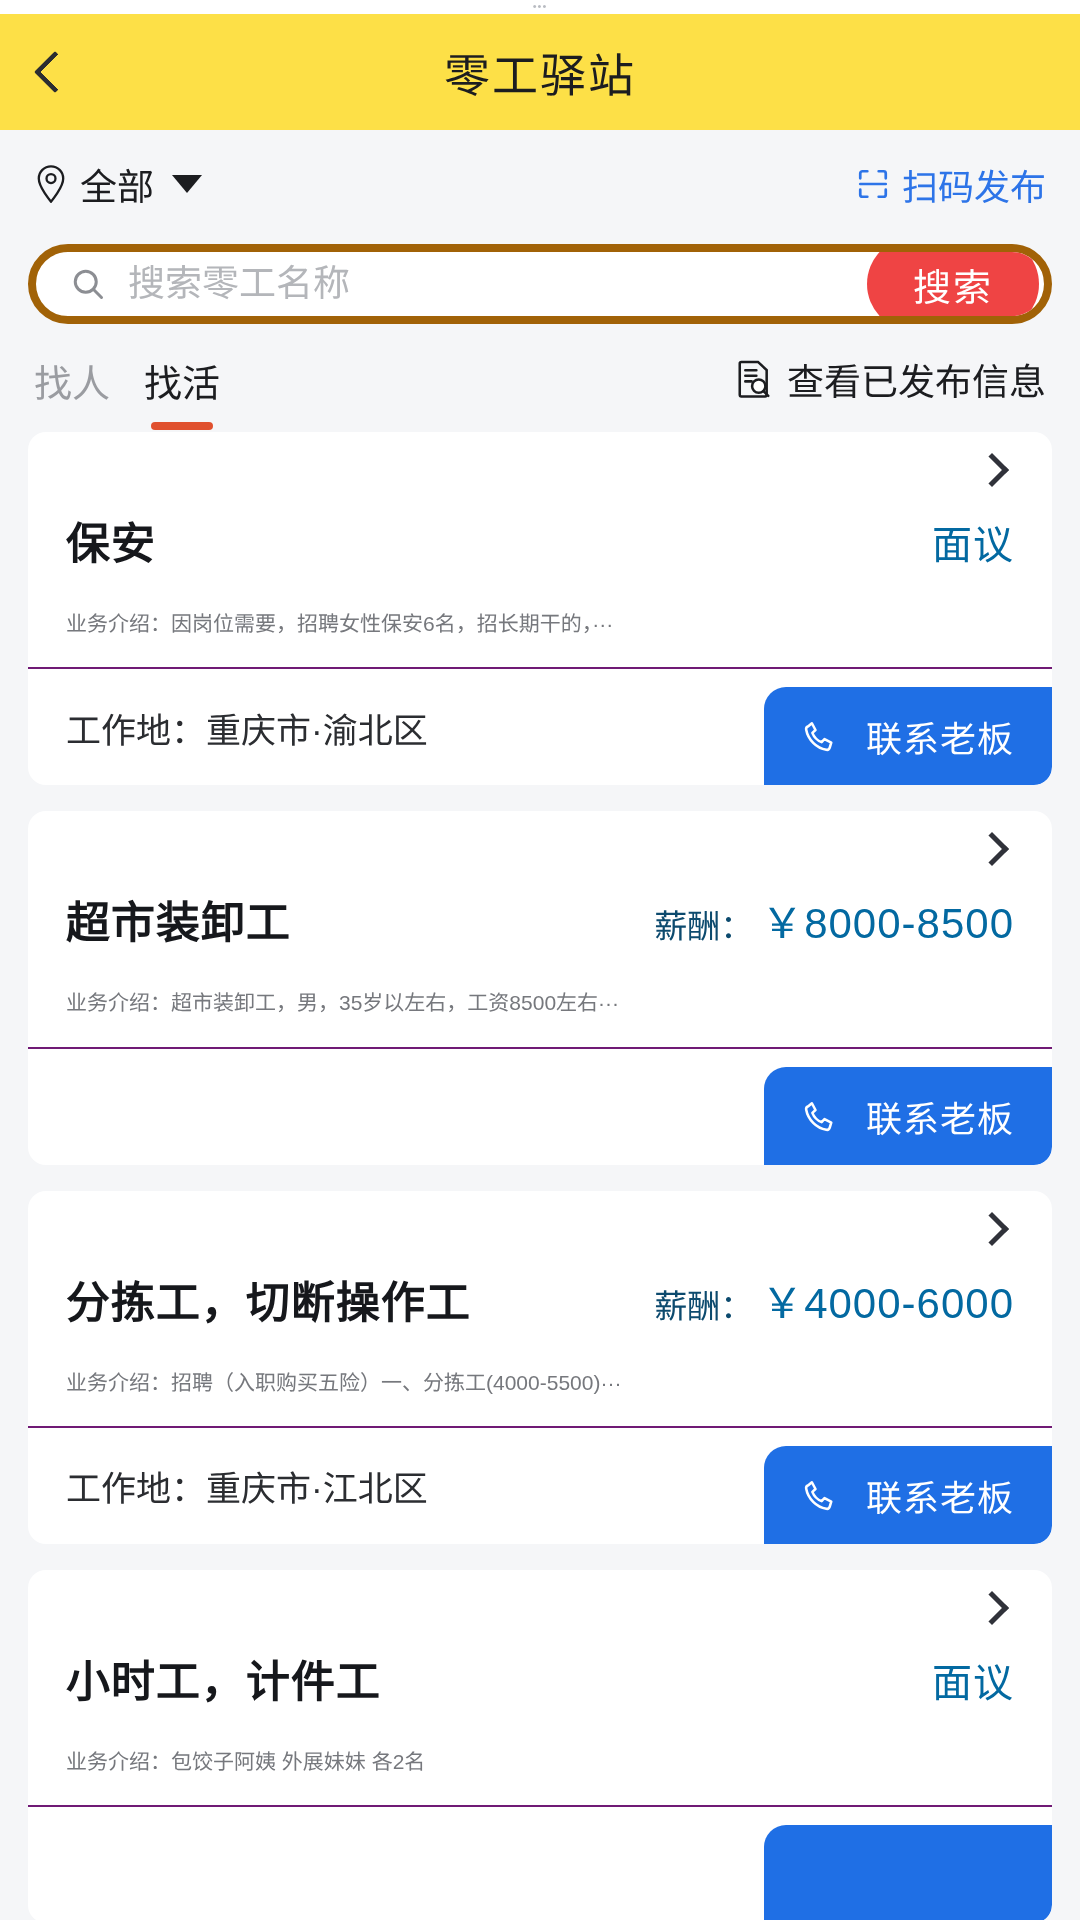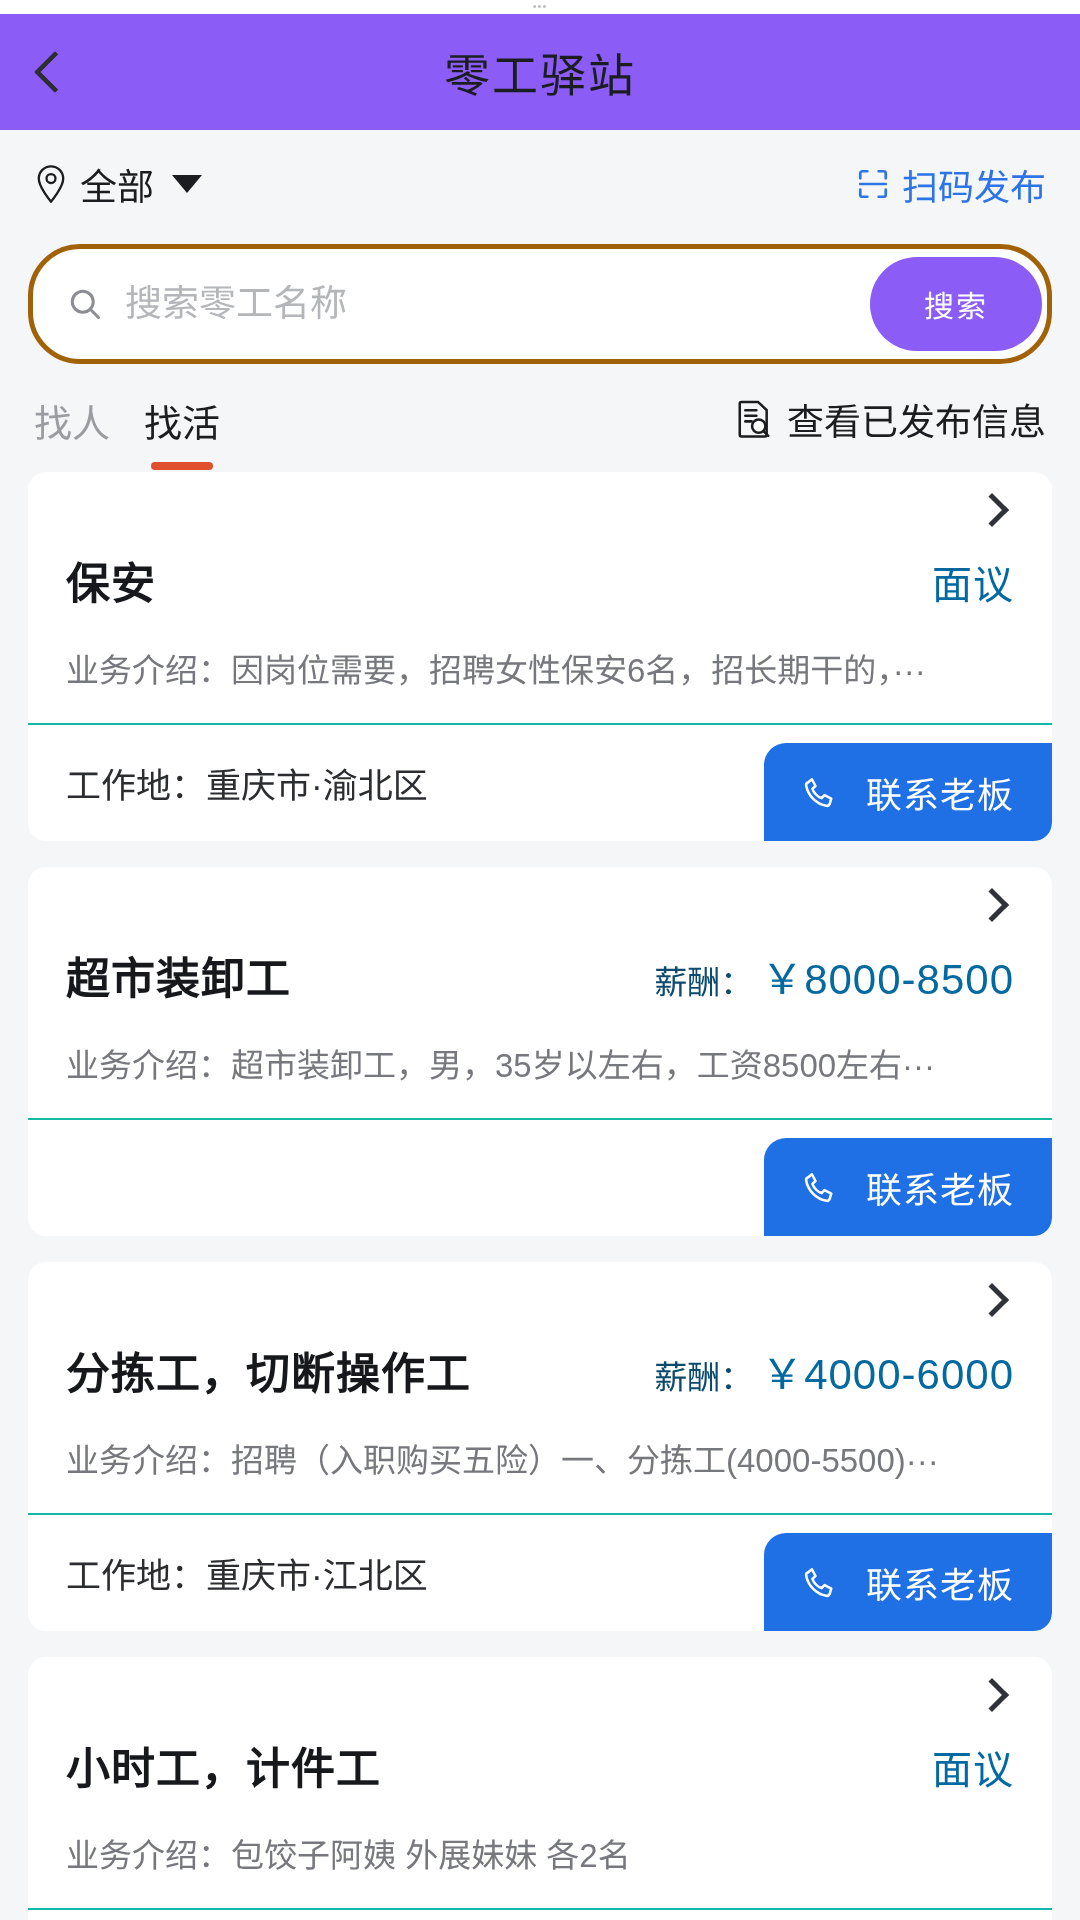--- a/index.html
+++ b/index.html
@@ -15,21 +15,21 @@
   .status-strip{
     height:14px; background:#ffffff; width:100%;
     display:flex; justify-content:center; align-items:flex-start;
   }
   .status-dots{
     font-size:11px; color:#b9bcc2; letter-spacing:1px; line-height:12px;
   }
 
   
   .navbar{
-    height:116px; background:#8b5cf6; width:100%;
+    height:116px; background:#fde047; width:100%;
     display:flex; align-items:center; position:relative;
   }
   .nav-back{
     width:110px; height:100%;
     display:flex; align-items:center; justify-content:center;
     cursor:pointer;
   }
   .chev-left{
     width:30px; height:30px;
     border-left:5px solid #2b2d31;
@@ -59,35 +59,35 @@
     margin-left:6px;
   }
   .spacer{ flex:1; }
   .scan-pub{ display:flex; align-items:center; gap:12px; cursor:pointer; }
   .scan-icon{ width:34px; height:34px; display:block; }
   .scan-label{ font-size:36px; color:#2d74e8; font-weight:500; }
 
   
   .search-wrap{ padding:6px 28px 0 28px; background:#f5f6f8; }
   .search-bar{
-    height:120px; border:5px solid #a16207; border-radius:52px;
+    height:80px; border:8px solid #a16207; border-radius:52px;
     background:#ffffff; display:flex; align-items:center;
     padding-left:34px; position:relative; overflow:hidden;
   }
   .search-glass{ width:36px; height:36px; flex:none; }
   .search-input{
     flex:1; border:none; outline:none; background:transparent;
     font-size:37px; color:#2b2d31; padding-left:22px;
     font-family:inherit;
   }
   .search-input::placeholder{ color:#b4b6ba; }
   .search-btn{
     width:172px; height:94px; margin-right:5px;
-    background:#8b5cf6; border:none; border-radius:47px;
-    color:#fff; font-size:30px; font-weight:500; cursor:pointer;
+    background:#ef4444; border:none; border-radius:47px;
+    color:#fff; font-size:38px; font-weight:500; cursor:pointer;
     font-family:inherit; letter-spacing:2px; flex:none;
   }
 
   
   .tabs-row{
     display:flex; align-items:flex-end; padding:40px 34px 0 34px;
     background:#f5f6f8; height:108px;
   }
   .tab{
     position:relative; margin-right:34px; cursor:pointer;
@@ -128,23 +128,23 @@
   .job-title{
     font-size:44px; font-weight:700; color:#16181c; letter-spacing:1px;
   }
   .pay-wrap{ margin-left:auto; display:flex; align-items:baseline; gap:8px; }
   .pay-label{ font-size:33px; color:#0c4a6e; }
   .pay-value{ font-size:42px; color:#0369a1; font-weight:400; letter-spacing:1px; }
   .pay-value.nego{ font-size:40px; }
 
   .card-desc{
     padding:30px 38px 30px 38px;
-    font-size:33px; color:#76787d;
+    font-size:21px; color:#76787d;
     white-space:nowrap; overflow:hidden; text-overflow:ellipsis;
-    border-bottom:2px solid #14b8a6;
+    border-bottom:2px solid #701a75;
     line-height:1.3;
   }
   .card-foot{
     display:flex; align-items:center; min-height:116px;
     padding-left:38px; position:relative;
   }
   .loc-text{ font-size:35px; color:#2b2d31; }
   .contact-btn{
     margin-left:auto; width:288px; height:98px;
     background:#1f6fe5; color:#ffffff;

